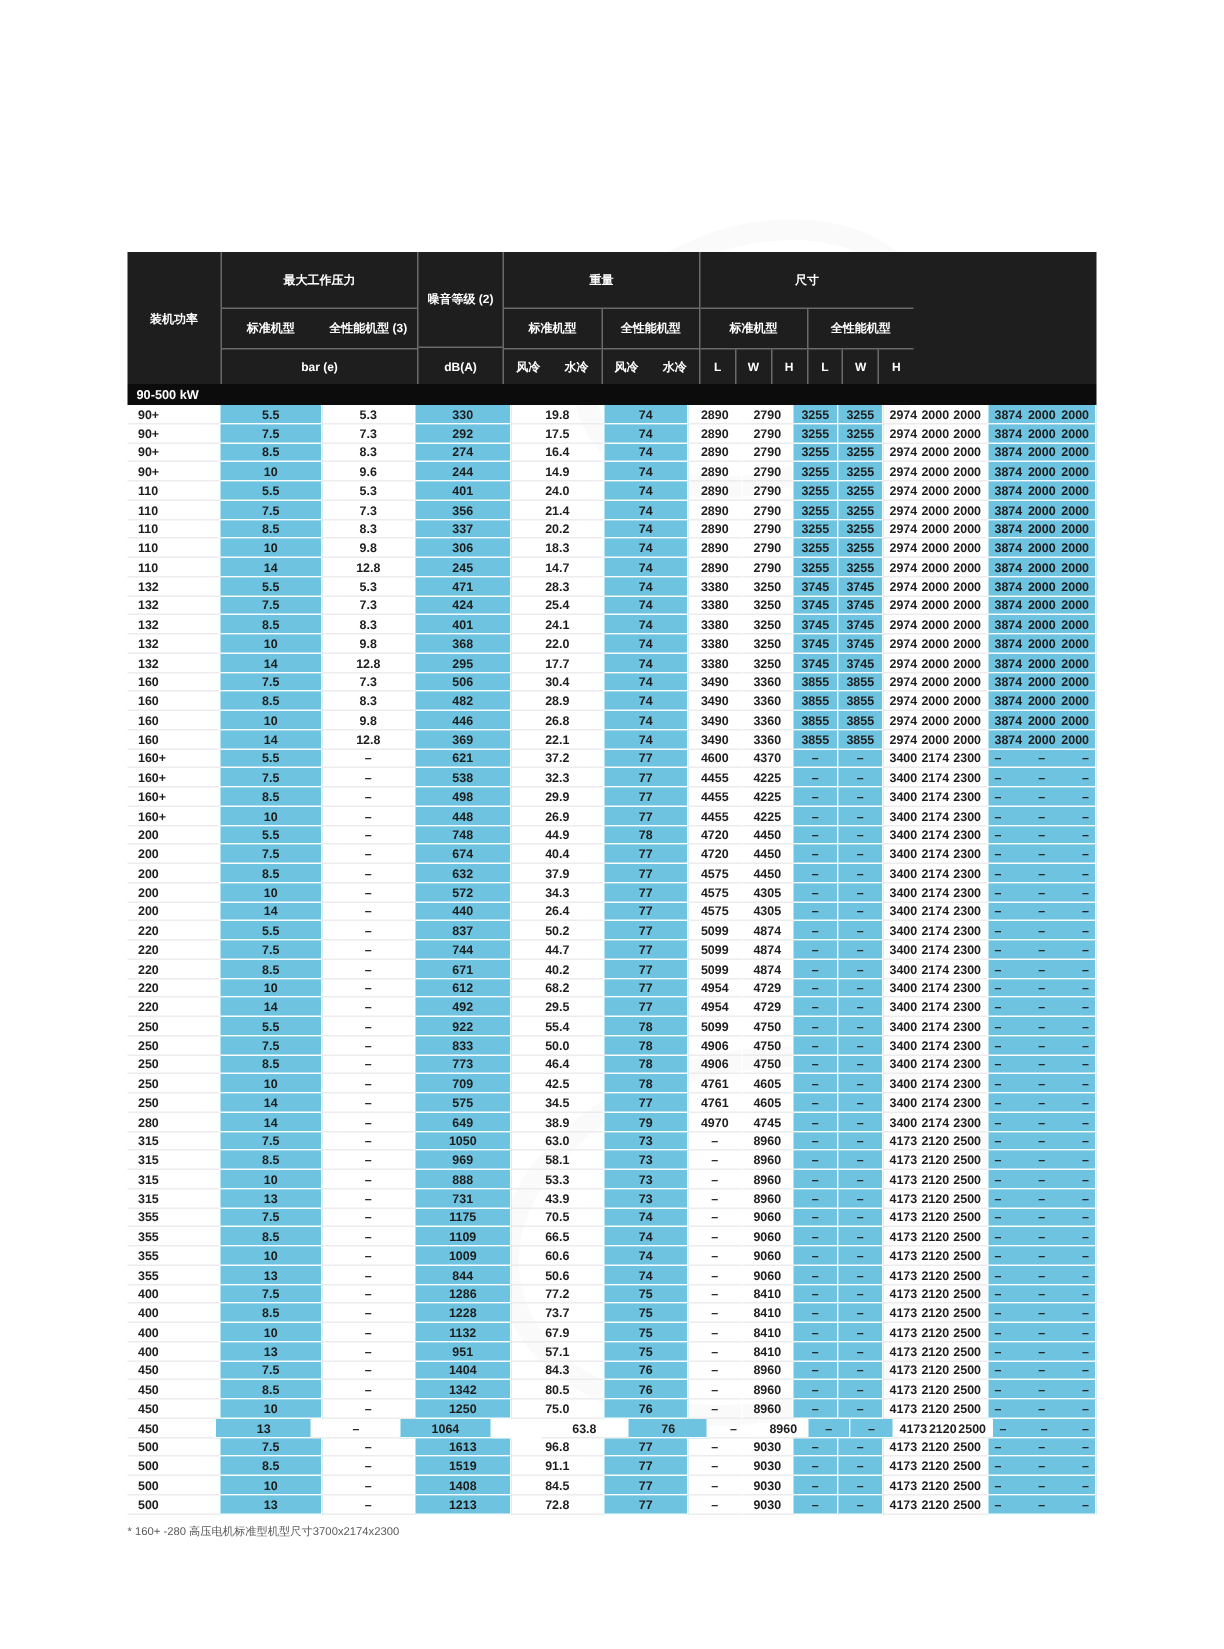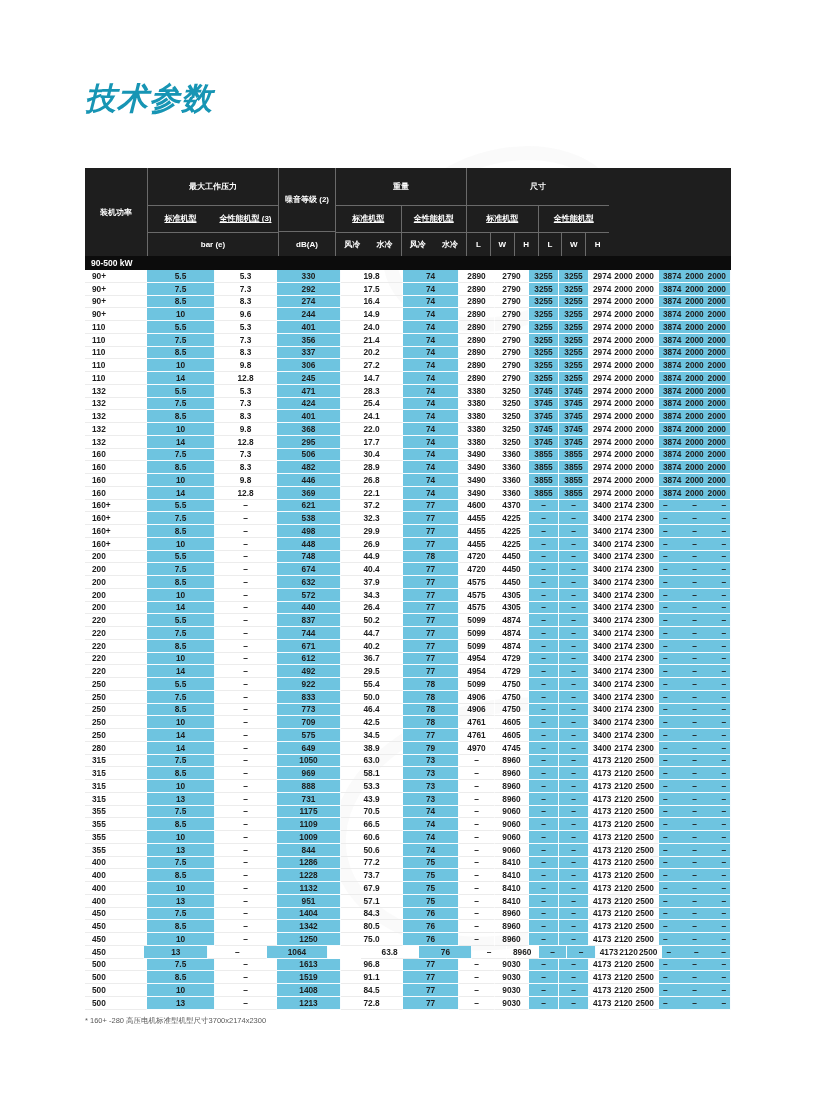--- a/index.html
+++ b/index.html
@@ -15,21 +15,21 @@
   .subtitle{position:absolute;left:85px;top:122px;margin:0;font-size:21px;font-weight:700;color:#161616;}
 
   .spec-table{position:absolute;left:85px;top:168px;width:646px;}
   
   .thead{display:flex;background:#1e1e1e;color:#fff;font-weight:700;font-size:8px;height:88px;}
   .thead .lbl{display:flex;align-items:center;justify-content:center;text-align:center;}
   .h-power{width:62px;border-right:1px solid #6a6a6a;display:flex;align-items:center;justify-content:center;}
   .h-sec{display:flex;flex-direction:column;border-right:1px solid #6a6a6a;}
   .h-sec:last-child{border-right:none;}
   .h-r1{height:38px;display:flex;flex-direction:column;align-items:center;justify-content:center;line-height:10px;}
-  .h-r2{height:26px;border-top:1px solid #6a6a6a;display:flex;align-items:center;justify-content:center;text-decoration:underline;}
+  .h-r2{height:26px;border-top:1px solid #6a6a6a;display:flex;align-items:center;justify-content:center;}
   .h-r3{height:24px;border-top:1px solid #6a6a6a;display:flex;align-items:center;justify-content:center;}
   .h-r2.split,.h-r3.split{padding:0;}
   .h-r2.split > span,.h-r3.split > span{flex:1;display:flex;align-items:center;justify-content:center;height:100%;}
   .vline{border-left:1px solid #6a6a6a;}
   .h-noise-top{height:64px;display:flex;align-items:center;justify-content:center;text-align:center;}
 
   
   .section-bar{height:14px;background:#0c0c0c;color:#fff;font-size:8.5px;font-weight:700;
                display:flex;align-items:center;padding-left:6px;box-sizing:border-box;}
 
@@ -44,21 +44,20 @@
   .trow .cell.dims span{display:inline-block;}
   .footnote{position:absolute;left:85px;top:1016px;font-size:7.5px;color:#5a5a5a;}
 </style>
 </head>
 <body>
 
 <div class="page">
   <div class="wm wm1"></div>
   <div class="wm wm2"></div>
 
-  <h1 class="title">技术参数</h1>
 
   <div class="spec-table">
     <div class="thead">
       <div class="h-power">装机功率</div>
 
       <div class="h-sec" style="width:130px">
         <div class="h-r1 lbl">最大工作压力</div>
         <div class="h-r2 split">
           <span>标准机型</span>
           <span>全性能机型 (3)</span>
@@ -257,21 +256,21 @@
             <span>3874</span>
             <span>2000</span>
             <span>2000</span>
           </div>
         </div>
         <div class="trow">
           <div class="cell c-power" style="width: 62px;">110</div>
           <div class="cell blue" style="width: 68px;">10</div>
           <div class="cell " style="width: 62px;">9.8</div>
           <div class="cell blue" style="width: 64px;">306</div>
-          <div class="cell " style="width: 62px;">27.2</div>
+          <div class="cell " style="width: 62px;">18.3</div>
           <div class="cell blue" style="width: 56px;">74</div>
           <div class="cell " style="width: 36px;">2890</div>
           <div class="cell " style="width: 34px;">2790</div>
           <div class="cell blue" style="width: 30px;">3255</div>
           <div class="cell blue" style="width: 30px;">3255</div>
           <div class="cell dims" style="width: 70px;">
             <span>2974</span>
             <span>2000</span>
             <span>2000</span>
           </div>
@@ -763,21 +762,21 @@
             <span>–</span>
             <span>–</span>
             <span>–</span>
           </div>
         </div>
         <div class="trow">
           <div class="cell c-power" style="width: 62px;">220</div>
           <div class="cell blue" style="width: 68px;">10</div>
           <div class="cell " style="width: 62px;">–</div>
           <div class="cell blue" style="width: 64px;">612</div>
-          <div class="cell " style="width: 62px;">36.7</div>
+          <div class="cell " style="width: 62px;">68.2</div>
           <div class="cell blue" style="width: 56px;">77</div>
           <div class="cell " style="width: 36px;">4954</div>
           <div class="cell " style="width: 34px;">4729</div>
           <div class="cell blue" style="width: 30px;">–</div>
           <div class="cell blue" style="width: 30px;">–</div>
           <div class="cell dims" style="width: 70px;">
             <span>3400</span>
             <span>2174</span>
             <span>2300</span>
           </div>

